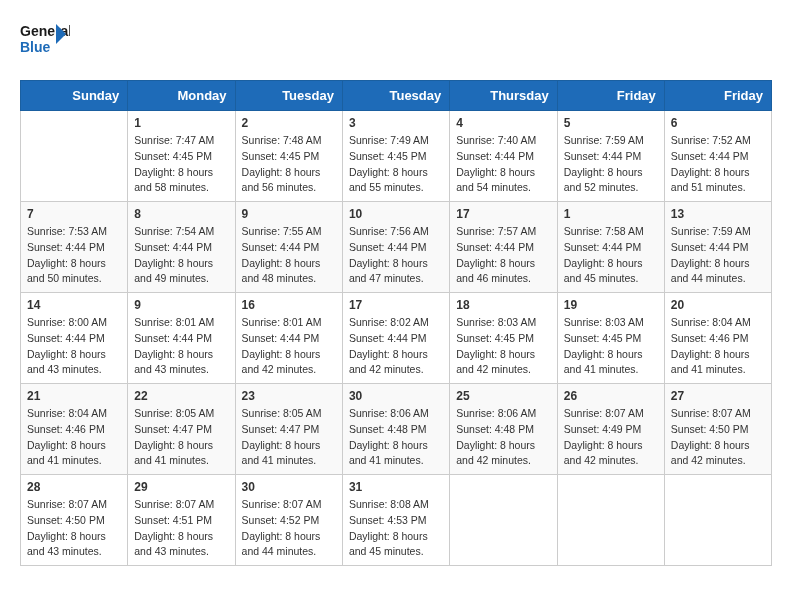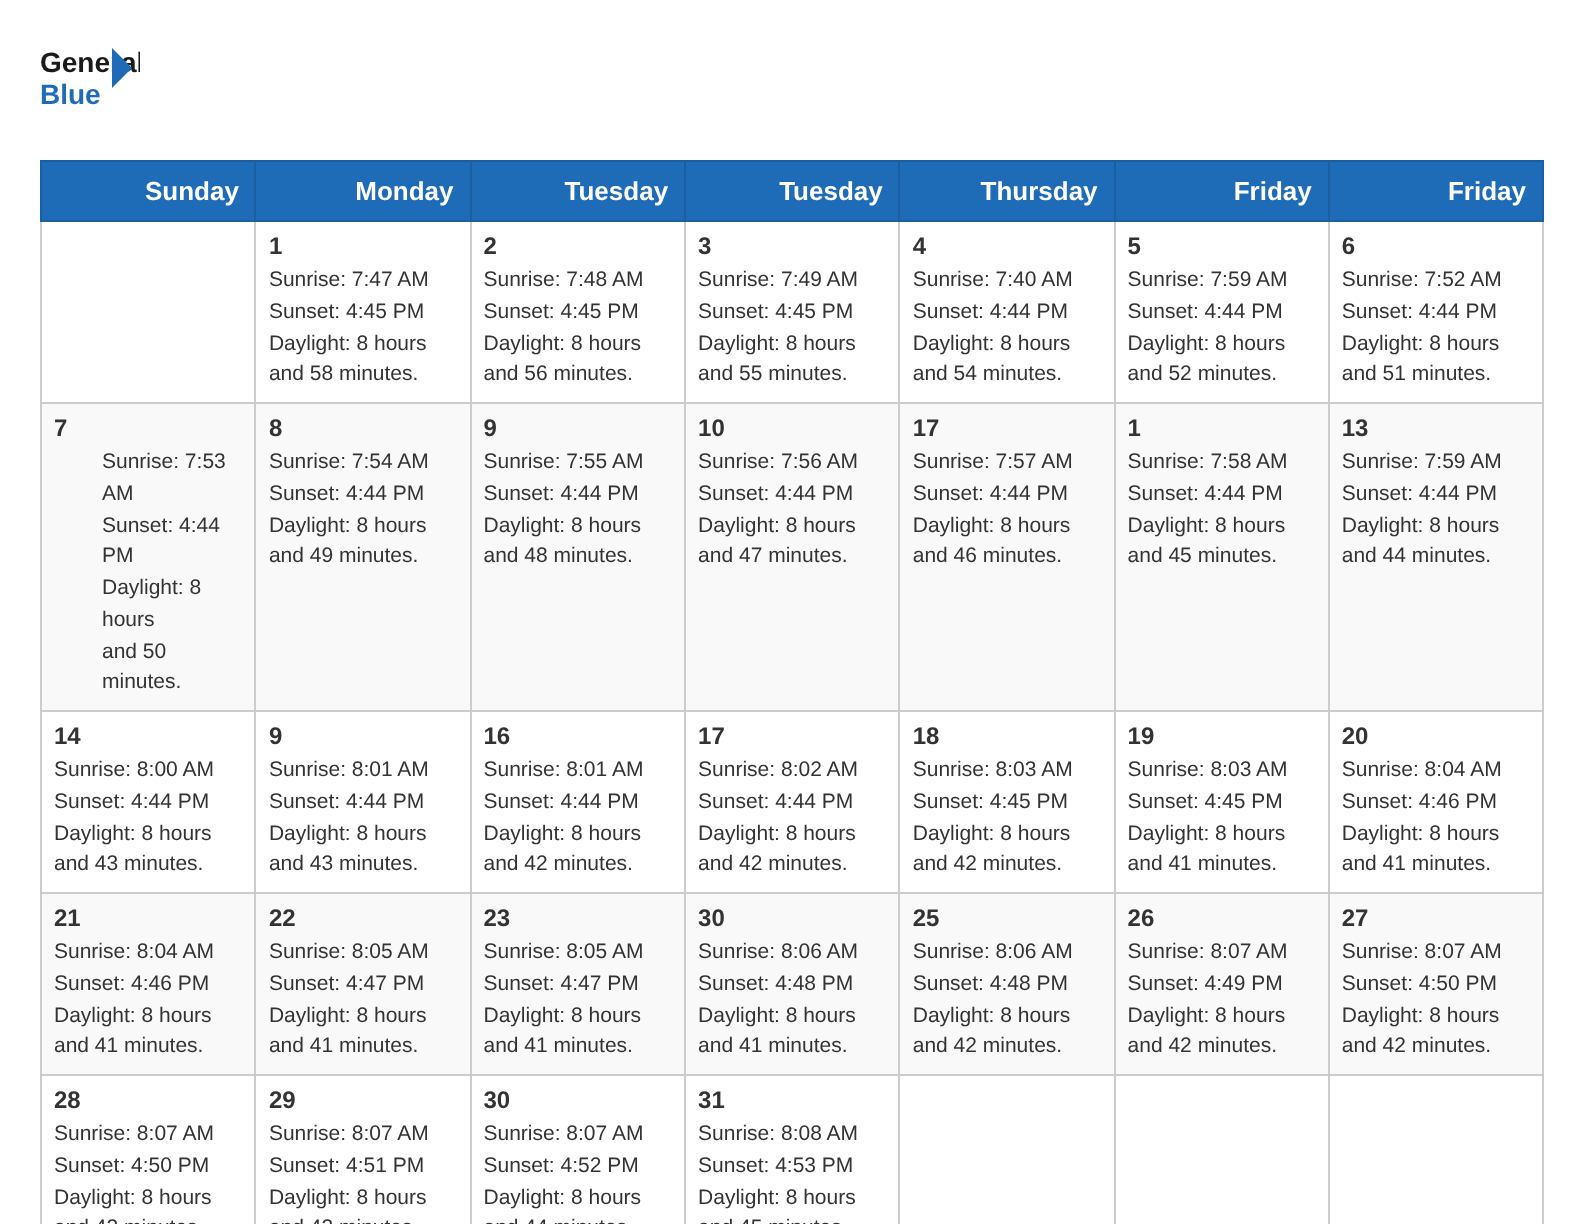--- a/index.html
+++ b/index.html
@@ -145,21 +145,21 @@
           <span class="day-number">6</span>
           <div class="day-info" style="white-space: pre-line;">Sunrise: 7:52 AM
 Sunset: 4:44 PM
 Daylight: 8 hours
 and 51 minutes.</div>
         </td>
       </tr>
       <tr>
         <td>
           <span class="day-number">7</span>
-          <div class="day-info" style="white-space: pre-line; margin-left: 24px;">Sunrise: 7:53 AM
+          <div class="day-info" style="white-space: pre-line;">Sunrise: 7:53 AM
 Sunset: 4:44 PM
 Daylight: 8 hours
 and 50 minutes.</div>
         </td>
         <td>
           <span class="day-number">8</span>
           <div class="day-info" style="white-space: pre-line;">Sunrise: 7:54 AM
 Sunset: 4:44 PM
 Daylight: 8 hours
 and 49 minutes.</div>

